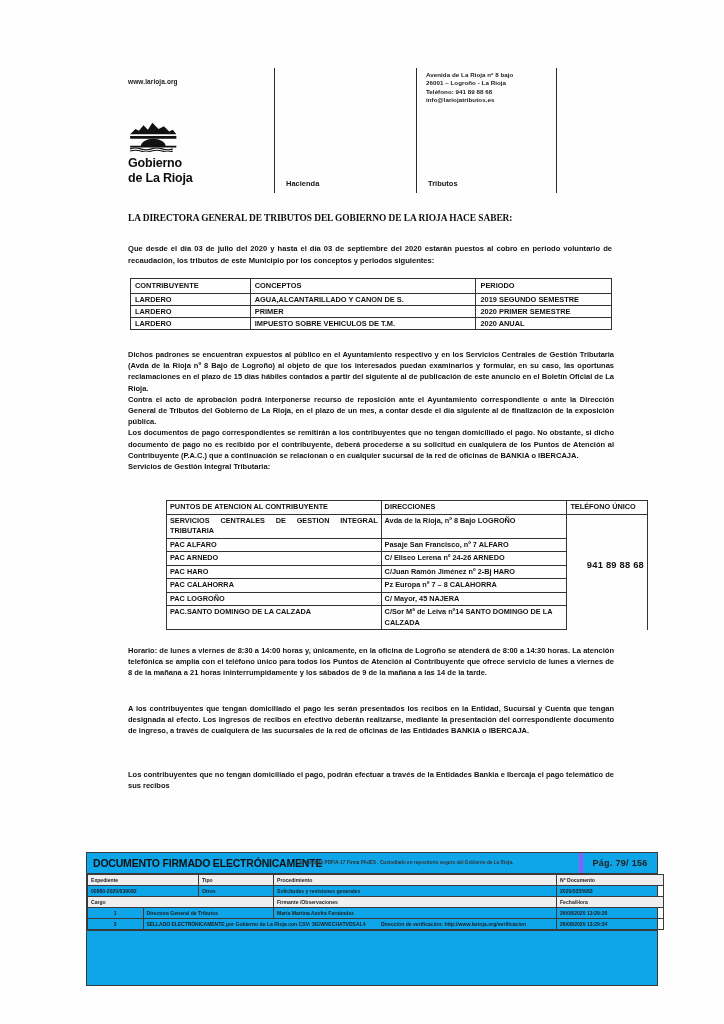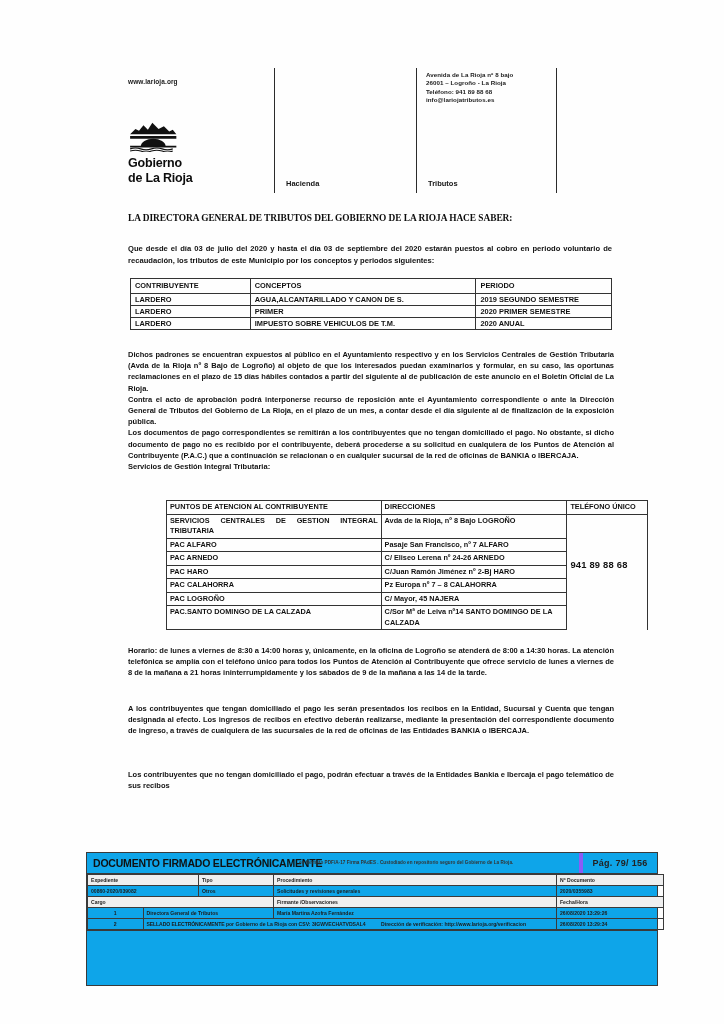--- a/index.html
+++ b/index.html
@@ -199,21 +199,21 @@
   }
   .tbl-pac .col-pac  { width: 218px; }
   .tbl-pac .col-dir  { width: 188px; }
   .tbl-pac .col-tel  { width: 76px; }
   .tbl-pac .spread {
     text-align: justify;
     text-align-last: justify;
   }
   .tbl-pac .tel-cell {
     vertical-align: middle;
-    text-align: left;
+    text-align: right;
     font-size: 9.4px;
     letter-spacing: .2px;
     border-top: none;
     border-bottom: none;
   }
   .tbl-pac .tel-head { vertical-align: top; }
   .tbl-pac .tel-blank { border-top: none; border-bottom: none; }
 
   
   .sig-block {

